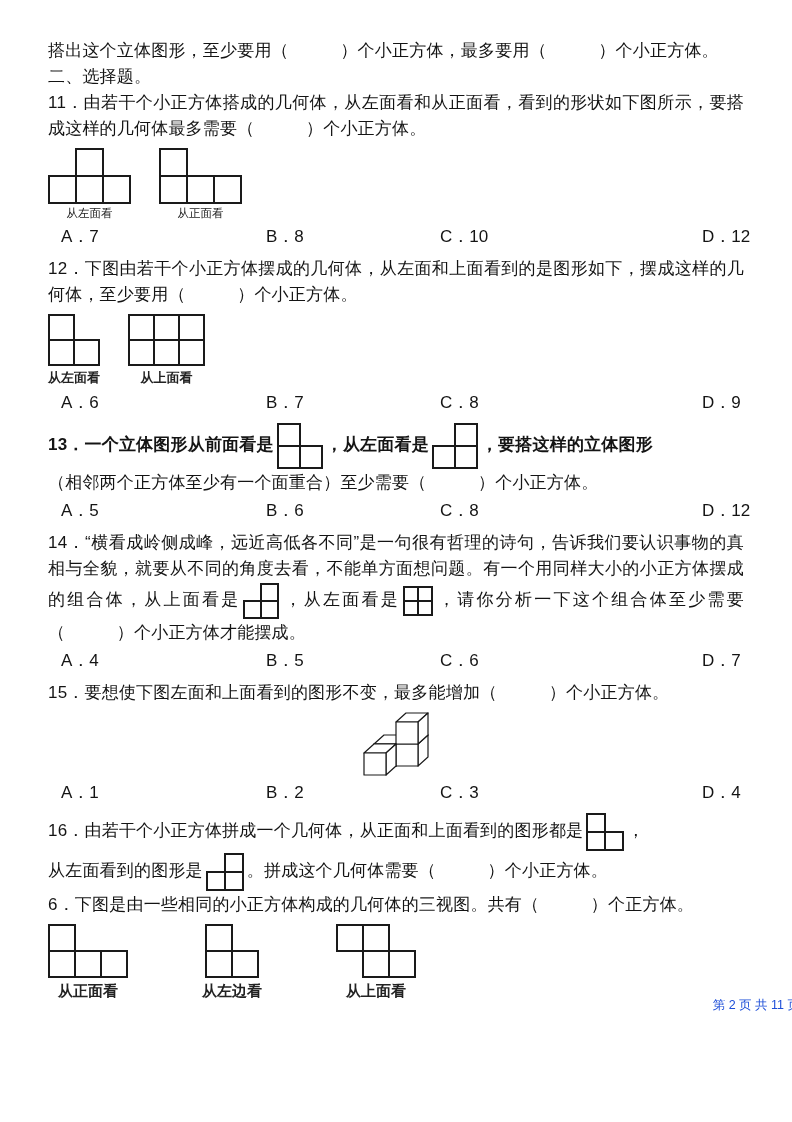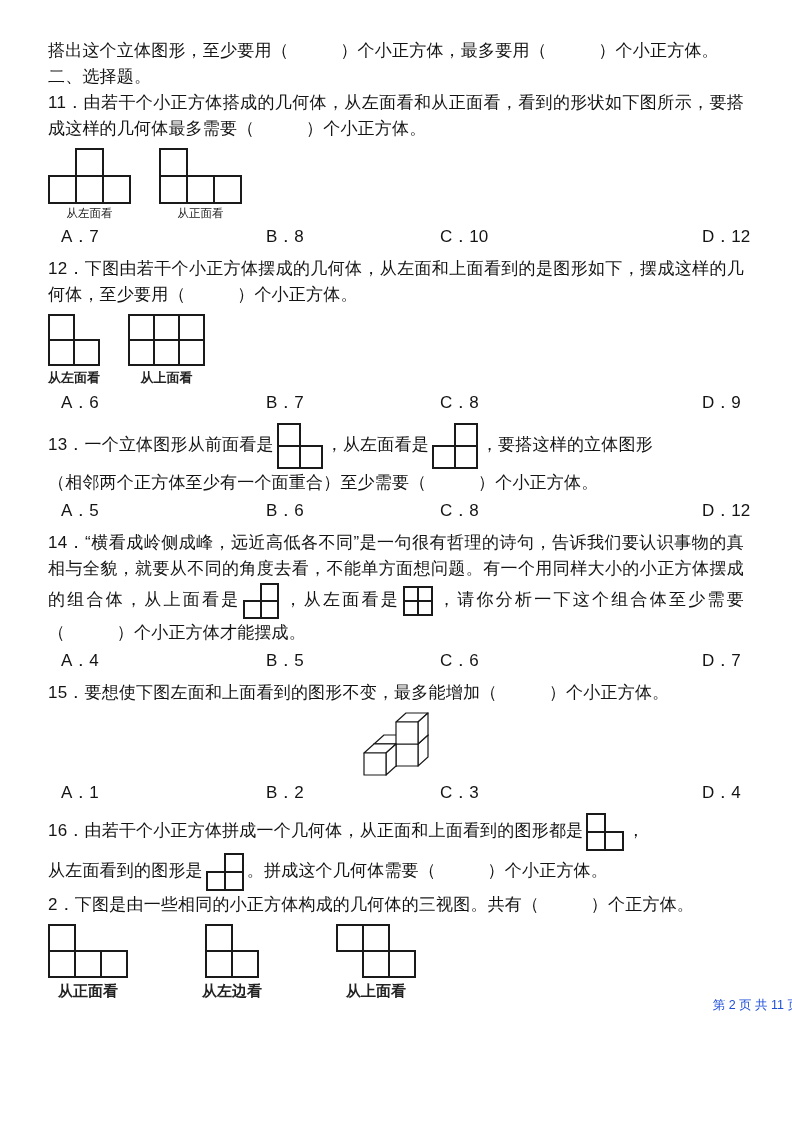--- a/index.html
+++ b/index.html
@@ -2,21 +2,21 @@
 <html><head>
 <meta charset="utf-8">
 <style>
   html,body{margin:0;padding:0;}
   body{
     width:792px;height:1122px;overflow:hidden;background:#ffffff;color:#141414;
     font-family:"Liberation Sans","DejaVu Sans",sans-serif;
   }
   .page{box-sizing:border-box;width:792px;height:1040px;padding:38px 48px 0 48px;position:relative;}
   p.txt{margin:0;font-size:17px;line-height:26px;text-align:justify;letter-spacing:0.2px;}
-  p.gap-top{margin-top:2px;}
+  p.gap-top{margin-top:2px;font-weight:bold;}
   .section{font-weight:normal;}
   
   .opts{position:relative;height:26px;font-size:17px;margin:3px 0 5px 0;}
   .opt{position:absolute;top:0;white-space:nowrap;}
   .opt:nth-child(1){left:0;margin-left:13px;}
   .opt:nth-child(2){left:218px;}
   .opt:nth-child(3){left:392px;}
   .opt:nth-child(4){left:638px;margin-left:16px;}
   
   .figrow{display:flex;align-items:flex-end;gap:28px;margin:6px 0 4px 0;}
@@ -166,21 +166,21 @@
         </svg></span><span>，</span>
   </p>
   <p class="txt">
     <span>从左面看到的图形是</span><span class="shape inline"><svg width="38" height="38" xmlns="http://www.w3.org/2000/svg" shape-rendering="crispEdges">
           <rect x="19" y="1" width="18" height="18" fill="#ffffff" stroke="#1a1a1a" stroke-width="1.3"></rect>
           <rect x="1" y="19" width="18" height="18" fill="#ffffff" stroke="#1a1a1a" stroke-width="1.3"></rect>
           <rect x="19" y="19" width="18" height="18" fill="#ffffff" stroke="#1a1a1a" stroke-width="1.3"></rect>
         </svg></span><span>。拼成这个几何体需要（　　　）个小正方体。</span>
   </p>
 
-  <p class="txt">2．下图是由一些相同的小正方体构成的几何体的三视图。共有（　　　）个正方体。</p>
+  <p class="txt">6．下图是由一些相同的小正方体构成的几何体的三视图。共有（　　　）个正方体。</p>
   <div class="figrow wide">
     <div class="fig">
       <span class="shape"><svg width="80" height="54" xmlns="http://www.w3.org/2000/svg" shape-rendering="crispEdges">
             <rect x="1" y="1" width="26" height="26" fill="#ffffff" stroke="#1a1a1a" stroke-width="1.3"></rect>
             <rect x="1" y="27" width="26" height="26" fill="#ffffff" stroke="#1a1a1a" stroke-width="1.3"></rect>
             <rect x="27" y="27" width="26" height="26" fill="#ffffff" stroke="#1a1a1a" stroke-width="1.3"></rect>
             <rect x="53" y="27" width="26" height="26" fill="#ffffff" stroke="#1a1a1a" stroke-width="1.3"></rect>
           </svg></span>
       <span class="figlabel big">从正面看</span>
     </div>

